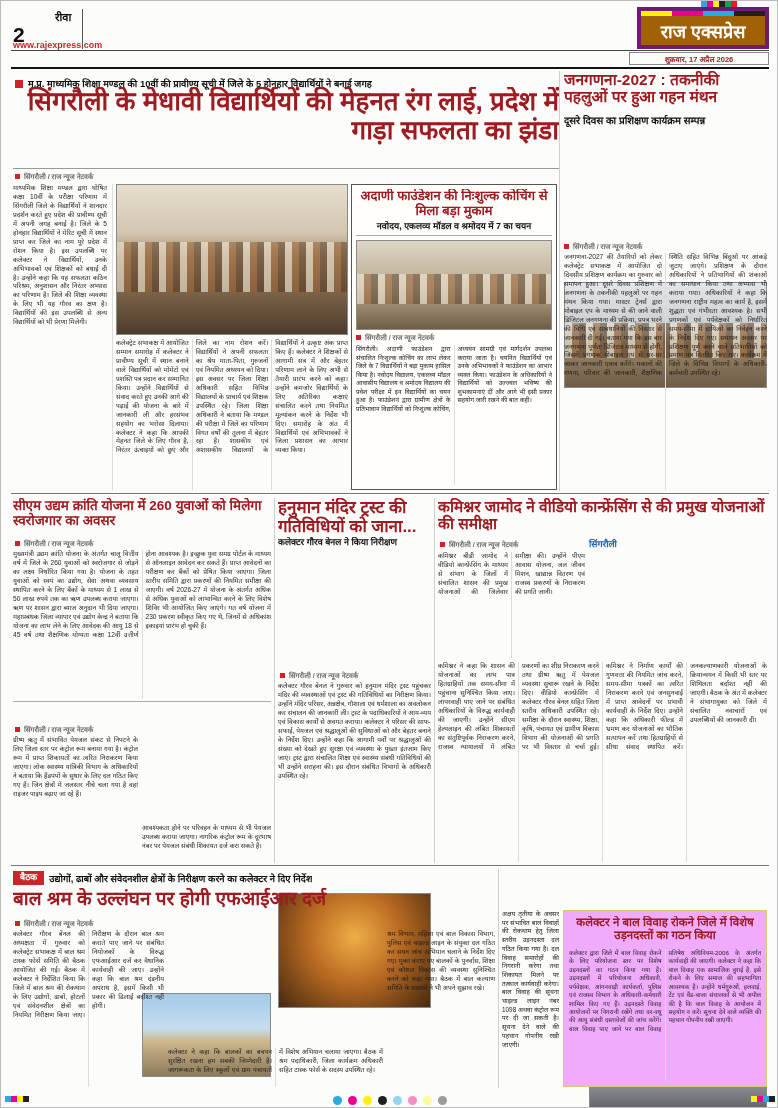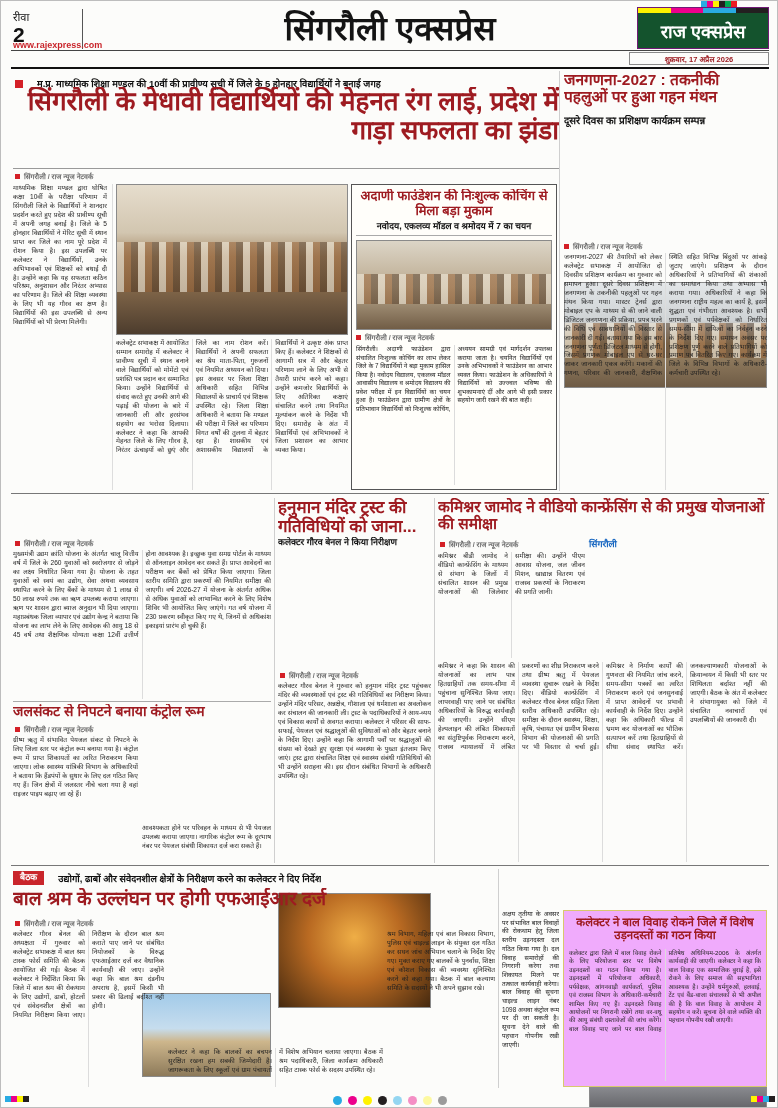--- a/index.html
+++ b/index.html
@@ -21,23 +21,23 @@
   .photo{border:1px solid #8a8a8a;position:relative;overflow:hidden;}
   .ppl::after{content:"";position:absolute;left:0;right:0;top:38%;height:34%;
     background:repeating-linear-gradient(90deg,rgba(240,232,216,.6) 0 7px,rgba(150,95,50,.5) 7px 14px,rgba(70,45,25,.45) 14px 21px);}
   .ph-ceremony{background:linear-gradient(180deg,#e6ddcd 0%,#d2c6b0 32%,#a98d6c 48%,#7d6347 72%,#4c3c2d 100%);}
   .ph-group{background:linear-gradient(180deg,#dcd5c7 0%,#bcab90 52%,#715d46 100%);}
   .ph-room{background:linear-gradient(180deg,#e3e6e8 0%,#cfd3d5 36%,#a08a6a 58%,#6e5b45 100%);}
   .ph-office{background:linear-gradient(180deg,#e9e9eb 0%,#d4d6da 40%,#94959a 70%,#5c5d61 100%);}
   .ph-temple{background:radial-gradient(circle at 50% 38%,#efae46 0%,#b96a22 45%,#45290f 100%);}
   .ph-sky{background:linear-gradient(180deg,#a3cbe9 0%,#c6ddee 42%,#cdb68c 58%,#8d7a5a 100%);}
   .chip{background:#c9252b;color:#fff;font-weight:bold;font-size:9px;padding:2px 7px;display:inline-block;line-height:1.1;}
-  .kicker-row{display:flex;align-items:center;gap:14px;overflow:hidden;}
+  .kicker-row{display:flex;align-items:center;gap:5px;overflow:hidden;}
   .kicker-text{font-size:9.5px;font-weight:bold;color:#101010;white-space:nowrap;overflow:hidden;}
-  .brand-box{background:#14532d;border:1px solid #701a75;color:#fff;display:flex;flex-direction:column;}
+  .brand-box{background:#a16207;border:4px solid #701a75;color:#fff;display:flex;flex-direction:column;}
   .brand-strip{display:flex;height:5px;}
   .brand-strip span{flex:1;}
   .cseg-c{background:#29abe2;} .cseg-m{background:#ec008c;} .cseg-y{background:#fff200;} .cseg-k{background:#231f20;}
   .cseg-g{background:#00a651;} .cseg-r{background:#ed1c24;}
   .brand-name{flex:1;display:flex;align-items:center;justify-content:center;font-size:18px;font-weight:800;}
   .date-box{border:1px solid #8a8a8a;display:flex;align-items:center;justify-content:center;font-size:7.5px;font-weight:bold;color:#9b1b21;}
   .box{border:1px solid #555;padding:4px;display:flex;flex-direction:column;background:#fffefa;}
   .ybox{background:#f0abfc;border:1px solid #d8c86e;padding:5px;display:flex;flex-direction:column;}
   .dot{width:9px;height:9px;border-radius:50%;}
   .footer-marks{display:flex;align-items:center;justify-content:center;gap:6px;}
@@ -53,24 +53,23 @@
   <div class="abs corner-strip" style="left:700px;top:0;">
     <span class="cseg-c"></span>
       <span class="cseg-m"></span>
       <span class="cseg-y"></span>
       <span class="cseg-k"></span>
       <span class="cseg-g"></span>
       <span class="cseg-r"></span>
   </div>
 
   <div class="abs" style="left:12px;top:8px;width:70px;height:40px;border-right:1px solid #555;padding-right:8px;">
-    <div style="font-size:11px;font-weight:normal;color:#111;">रीवा</div>
+    <div style="font-size:11px;font-weight:bold;color:#111;margin-left:42px;">रीवा</div>
     <div style="font-size:21px;font-weight:800;color:#111;line-height:1;">2</div>
   </div>
-  <div class="abs" style="left:0;top:6px;width:778px;height:44px;text-align:center;font-size:33px;font-weight:800;color:#141414;line-height:44px;overflow:hidden;">सिंगरौली एक्सप्रेस</div>
   <div class="abs brand-box" style="left:636px;top:6px;width:132px;height:42px;">
     <div class="brand-strip">
       <span class="cseg-y"></span>
         <span class="cseg-m"></span>
         <span class="cseg-c"></span>
         <span class="cseg-k"></span>
     </div>
     <div class="brand-name">राज एक्सप्रेस</div>
   </div>
 
@@ -112,28 +111,28 @@
   <div class="abs sub" style="left:563px;top:114px;width:203px;height:13px;font-size:10px;">दूसरे दिवस का प्रशिक्षण कार्यक्रम सम्पन्न</div>
   <div class="abs photo ph-room ppl" style="left:563px;top:130px;width:203px;height:106px;"></div>
   <div class="abs byline" style="left:563px;top:240px;width:160px;height:10px;">
     <span class="sq"></span>
     <span>सिंगरौली / राज न्यूज नेटवर्क</span>
   </div>
   <div class="abs bt c2" style="left:563px;top:252px;width:203px;height:237px;">जनगणना-2027 की तैयारियों को लेकर कलेक्ट्रेट सभाकक्ष में आयोजित दो दिवसीय प्रशिक्षण कार्यक्रम का गुरुवार को समापन हुआ। दूसरे दिवस प्रशिक्षण में जनगणना के तकनीकी पहलुओं पर गहन मंथन किया गया। मास्टर ट्रेनर्स द्वारा मोबाइल एप के माध्यम से की जाने वाली डिजिटल जनगणना की प्रक्रिया, प्रपत्र भरने की विधि एवं सावधानियों की विस्तार से जानकारी दी गई। बताया गया कि इस बार जनगणना पूर्णतः डिजिटल माध्यम से होगी, जिसमें प्रगणक मोबाइल एप से घर-घर जाकर जानकारी एकत्र करेंगे। मकानों की गणना, परिवार की जानकारी, शैक्षणिक स्थिति सहित विभिन्न बिंदुओं पर आंकड़े जुटाए जाएंगे। प्रशिक्षण के दौरान अधिकारियों ने प्रतिभागियों की शंकाओं का समाधान किया तथा अभ्यास भी कराया गया। अधिकारियों ने कहा कि जनगणना राष्ट्रीय महत्व का कार्य है, इसमें शुद्धता एवं गंभीरता आवश्यक है। सभी प्रगणकों एवं पर्यवेक्षकों को निर्धारित समय-सीमा में दायित्वों का निर्वहन करने के निर्देश दिए गए। समापन अवसर पर प्रशिक्षण पूर्ण करने वाले प्रतिभागियों को प्रमाण पत्र वितरित किए गए। कार्यक्रम में जिले के विभिन्न विभागों के अधिकारी-कर्मचारी उपस्थित रहे।</div>
 
   <div class="abs hr" style="left:10px;top:492px;width:758px;"></div>
 
+  <div class="abs hl" style="left:12px;top:497px;width:258px;height:38px;font-size:13.5px;">सीएम उद्यम क्रांति योजना में 260 युवाओं को मिलेगा स्वरोजगार का अवसर</div>
   <div class="abs byline" style="left:14px;top:537px;width:160px;height:10px;">
     <span class="sq"></span>
     <span>सिंगरौली / राज न्यूज नेटवर्क</span>
   </div>
   <div class="abs bt c2" style="left:12px;top:549px;width:258px;height:149px;">मुख्यमंत्री उद्यम क्रांति योजना के अंतर्गत चालू वित्तीय वर्ष में जिले के 260 युवाओं को स्वरोजगार से जोड़ने का लक्ष्य निर्धारित किया गया है। योजना के तहत युवाओं को स्वयं का उद्योग, सेवा अथवा व्यवसाय स्थापित करने के लिए बैंकों के माध्यम से 1 लाख से 50 लाख रुपये तक का ऋण उपलब्ध कराया जाएगा। ऋण पर शासन द्वारा ब्याज अनुदान भी दिया जाएगा। महाप्रबंधक जिला व्यापार एवं उद्योग केन्द्र ने बताया कि योजना का लाभ लेने के लिए आवेदक की आयु 18 से 45 वर्ष तथा शैक्षणिक योग्यता कक्षा 12वीं उत्तीर्ण होना आवश्यक है। इच्छुक युवा समग्र पोर्टल के माध्यम से ऑनलाइन आवेदन कर सकते हैं। प्राप्त आवेदनों का परीक्षण कर बैंकों को प्रेषित किया जाएगा। जिला स्तरीय समिति द्वारा प्रकरणों की नियमित समीक्षा की जाएगी। वर्ष 2026-27 में योजना के अंतर्गत अधिक से अधिक युवाओं को लाभान्वित करने के लिए विशेष शिविर भी आयोजित किए जाएंगे। गत वर्ष योजना में 230 प्रकरण स्वीकृत किए गए थे, जिनमें से अधिकांश इकाइयां प्रारंभ हो चुकी हैं।</div>
 
   <div class="abs hr" style="left:12px;top:700px;width:258px;background:#aaa;"></div>
-  <div class="abs hl" style="left:12px;top:703px;width:258px;height:19px;font-size:14px;">जलसंकट से निपटने बनाया कंट्रोल रूम</div>
   <div class="abs byline" style="left:14px;top:723px;width:160px;height:10px;">
     <span class="sq"></span>
     <span>सिंगरौली / राज न्यूज नेटवर्क</span>
   </div>
   <div class="abs bt" style="left:12px;top:735px;width:125px;height:126px;">ग्रीष्म ऋतु में संभावित पेयजल संकट से निपटने के लिए जिला स्तर पर कंट्रोल रूम बनाया गया है। कंट्रोल रूम में प्राप्त शिकायतों का त्वरित निराकरण किया जाएगा। लोक स्वास्थ्य यांत्रिकी विभाग के अधिकारियों ने बताया कि हैंडपंपों के सुधार के लिए दल गठित किए गए हैं। जिन क्षेत्रों में जलस्तर नीचे चला गया है वहां राइजर पाइप बढ़ाए जा रहे हैं।</div>
   <div class="abs photo ph-sky" style="left:141px;top:735px;width:129px;height:84px;"></div>
   <div class="abs bt" style="left:141px;top:823px;width:129px;height:38px;">आवश्यकता होने पर परिवहन के माध्यम से भी पेयजल उपलब्ध कराया जाएगा। नागरिक कंट्रोल रूम के दूरभाष नंबर पर पेयजल संबंधी शिकायत दर्ज करा सकते हैं।</div>
 
   <div class="abs vr" style="left:273px;top:497px;height:365px;"></div>
   <div class="abs hl" style="left:277px;top:497px;width:153px;height:38px;font-size:17px;">हनुमान मंदिर ट्रस्ट की गतिविधियों को जाना...</div>

